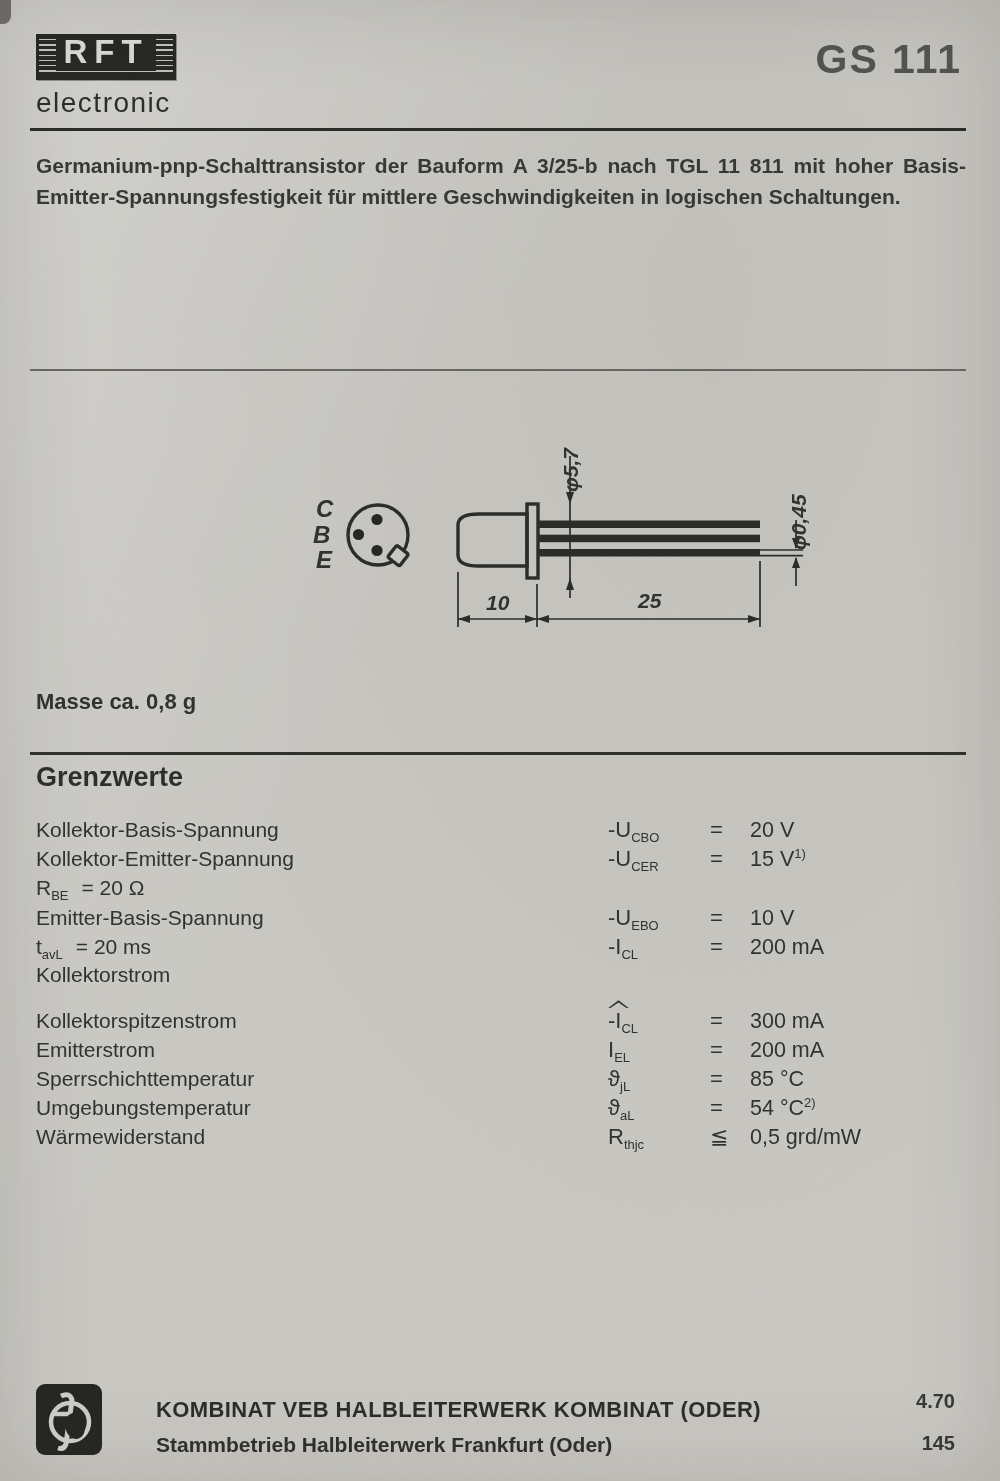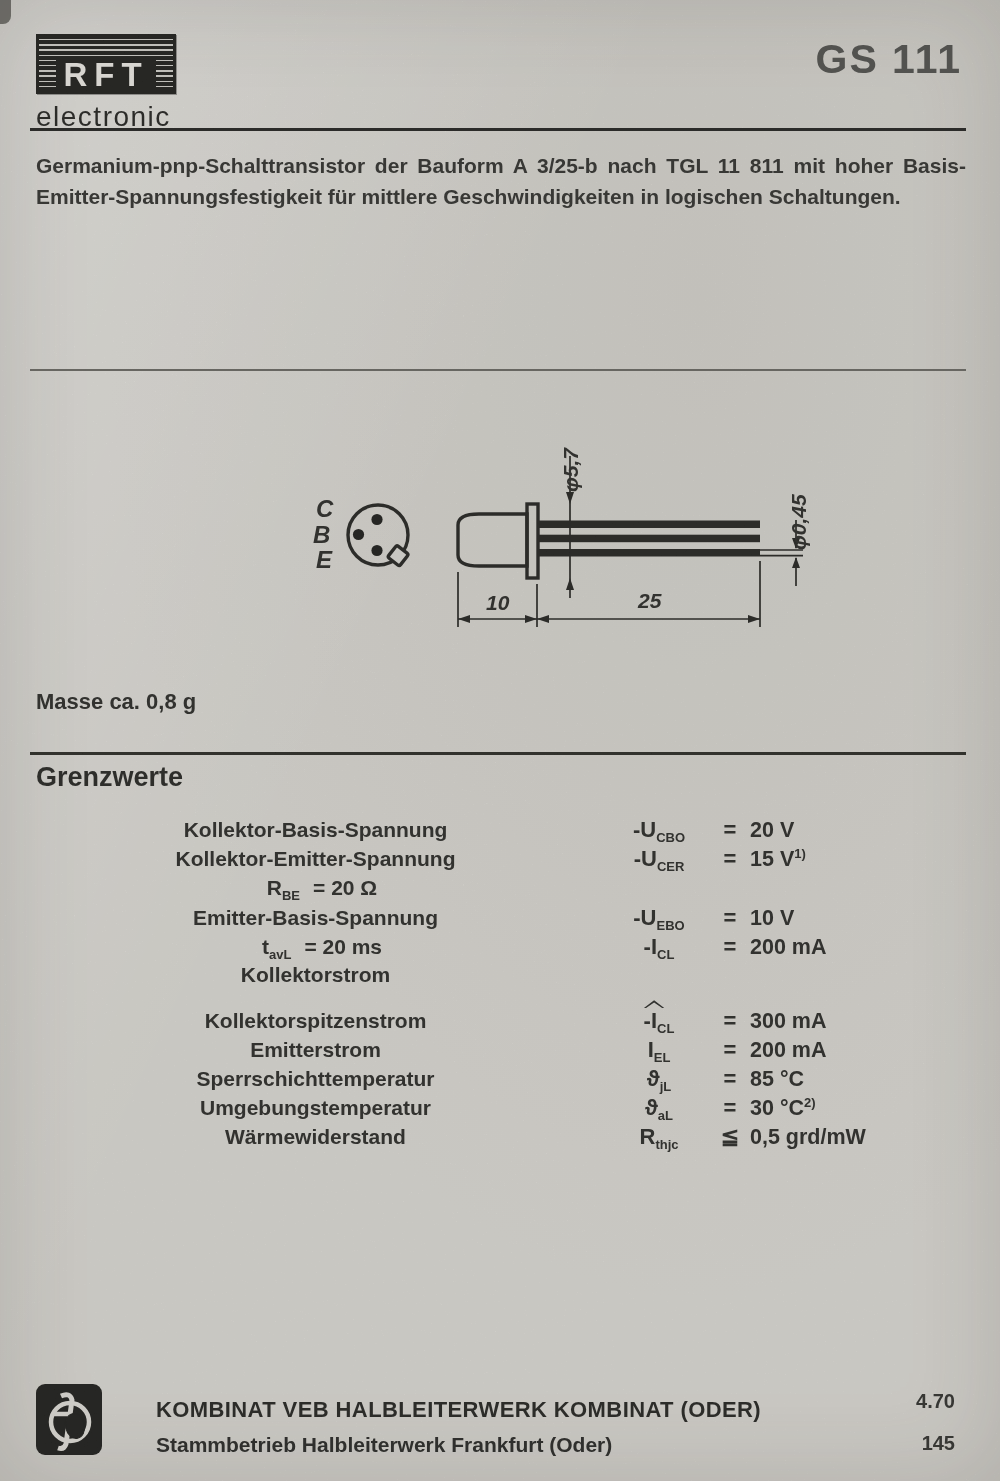--- a/index.html
+++ b/index.html
@@ -14,21 +14,21 @@
     box-shadow: inset 0 0 90px rgba(60,58,52,0.18);
     overflow:hidden;
     font-family:"Liberation Sans", sans-serif;
     color:#222;
   }
   .grain{position:absolute;inset:0;width:100%;height:100%;pointer-events:none;z-index:5;}
   .corner-mark{position:absolute;left:0;top:0;width:11px;height:24px;background:#44433f;border-radius:0 0 8px 0;opacity:.75;}
 
   
   .rft-logo{position:absolute;left:36px;top:34px;}
-  .rft-box{position:relative;width:140px;height:60px;background:#171715;display:flex;align-items:flex-end;justify-content:center;box-shadow:1px 1px 0 rgba(0,0,0,.35);}
+  .rft-box{position:relative;width:140px;height:46px;background:#171715;display:flex;align-items:flex-start;justify-content:center;box-shadow:1px 1px 0 rgba(0,0,0,.35);}
   .rft-stripes{position:absolute;left:3px;right:3px;top:5px;bottom:5px;
     background:repeating-linear-gradient(to bottom, rgba(225,223,218,.9) 0 1.5px, rgba(23,23,21,0) 1.5px 5.2px);}
   .rft-text{position:relative;background:#171715;padding:1px 7px 3px;color:#e9e7e2;font-weight:700;font-size:33px;letter-spacing:7px;line-height:1;}
   .rft-sub{margin-top:7px;font-size:28px;letter-spacing:1.5px;color:#1d1d1b;font-weight:400;}
   .part-number{position:absolute;right:38px;top:36px;font-size:41px;font-weight:700;letter-spacing:2px;color:#4a4a48;}
 
   .rule{position:absolute;left:30px;right:34px;background:#1c1c1a;}
   .rule-1{top:128px;height:3px;}
   .rule-2{top:369px;height:2px;background:#63625e;}
   .rule-3{top:752px;height:3px;background:#24241f;}
@@ -48,21 +48,21 @@
   .drawing .pin{font:italic 700 24px "Liberation Sans",sans-serif;fill:#242422;}
   .drawing .dim{font:italic 700 21px "Liberation Sans",sans-serif;fill:#242422;}
   .drawing .notch{fill:#d8d6d1;stroke:#1d1d1b;stroke-width:3.4;}
 
   .mass-note{position:absolute;left:36px;top:689px;font-size:22px;font-weight:700;color:#242422;}
 
   
   .limits{position:absolute;left:36px;right:34px;top:762px;}
   .limits h2{margin:0;font-size:27px;font-weight:700;color:#1f1f1d;}
   .lrows{margin-top:24px;}
-  .lrow{display:flex;align-items:baseline;height:29px;font-weight:700;color:#242422;text-align:center;}
+  .lrow{display:flex;align-items:baseline;height:29px;font-weight:400;color:#242422;}
   .lrow.tight{height:26px;}
   .lrow.gap-sm{margin-top:4px;}
   .lrow.gap-lg{margin-top:16px;}
   .lbl{flex:0 0 572px;font-size:21px;}
   .lbl sub{font-size:13px;}
   .lbl .lr{margin-left:13px;}
   .sym{flex:0 0 102px;font-size:22px;}
   .sym .inner{position:relative;display:inline-block;}
   .sym sub{font-size:13px;}
   .hat{position:absolute;left:0;top:-8px;width:21px;height:8px;background:#242422;
@@ -225,21 +225,21 @@
         <span class="lbl"><span class="lp">Sperrschichttemperatur</span><sub></sub><span class="lr"></span></span>
         <span class="sym"><span class="inner"><span>ϑ</span><sub>jL</sub></span></span>
         <span class="rel">=</span>
         <span class="val"><span>85 °C</span><sup></sup></span>
       </div>
 
       <div class="lrow">
         <span class="lbl"><span class="lp">Umgebungstemperatur</span><sub></sub><span class="lr"></span></span>
         <span class="sym"><span class="inner"><span>ϑ</span><sub>aL</sub></span></span>
         <span class="rel">=</span>
-        <span class="val"><span>30 °C</span><sup>2)</sup></span>
+        <span class="val"><span>54 °C</span><sup>2)</sup></span>
       </div>
 
       <div class="lrow">
         <span class="lbl"><span class="lp">Wärmewiderstand</span><sub></sub><span class="lr"></span></span>
         <span class="sym"><span class="inner"><span>R</span><sub>thjc</sub></span></span>
         <span class="rel">≦</span>
         <span class="val"><span>0,5 grd/mW</span><sup></sup></span>
       </div>
 
     </div>

